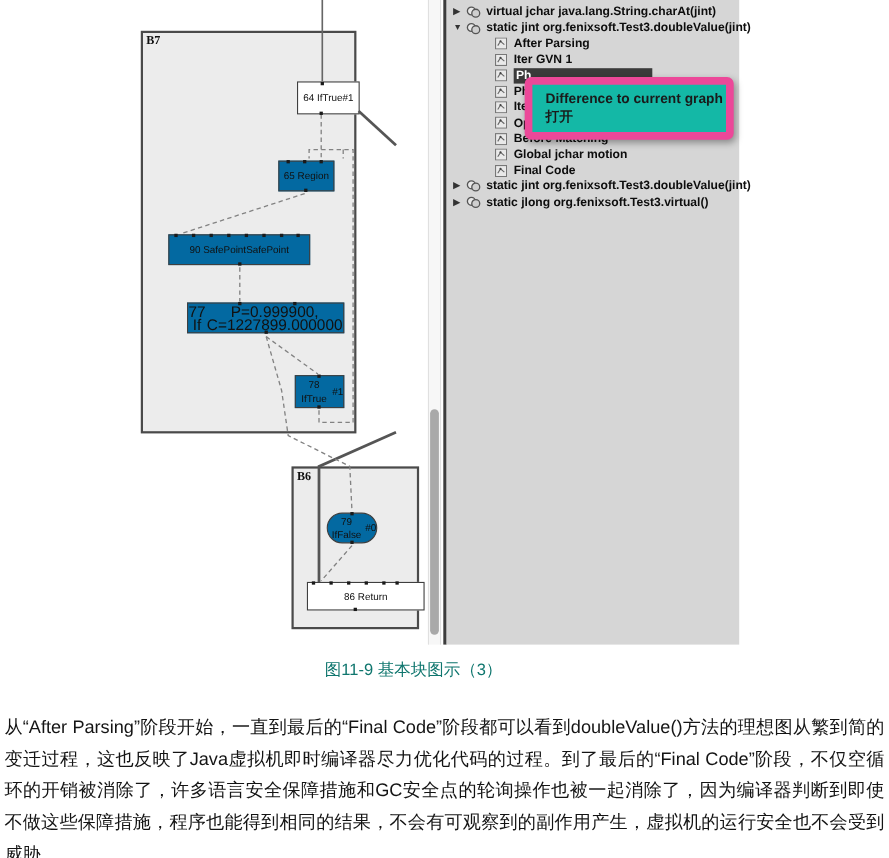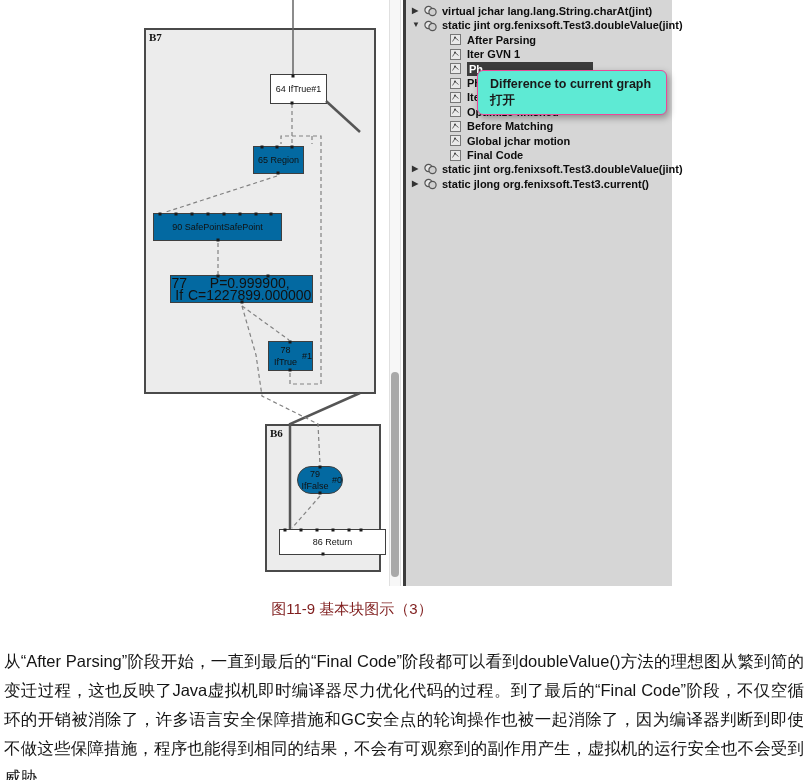--- a/index.html
+++ b/index.html
@@ -2,21 +2,21 @@
 <html><head>
 <meta charset="utf-8">
 <style>
   html,body{margin:0;padding:0;background:#fff;}
   .page{position:relative;width:808px;height:780px;background:#fff;overflow:hidden;
         font-family:"Liberation Sans",sans-serif;}
   
   .figure{position:absolute;left:0;top:0;width:672px;height:586px;background:#fff;}
   .frame{position:absolute;background:#ececec;border:2px solid #4a4a4a;box-sizing:border-box;}
   .frame .frame-label{position:absolute;left:3px;top:1px;font:bold 11px "Liberation Serif",serif;color:#111;}
-  .frame-b7{left:144px;top:28px;width:232px;height:366px;}
+  .frame-b7{left:128px;top:28px;width:196px;height:366px;}
   .frame-b6{left:265px;top:424px;width:116px;height:148px;}
   .node{position:absolute;box-sizing:border-box;border:1.5px solid #3f3f3f;
         display:flex;flex-direction:row;align-items:center;justify-content:center;
         font-size:9px;line-height:12px;color:#111;text-align:center;z-index:2;}
   .node.gray{background:#0369a1;} .node.white{background:#fff;}
   .n64{left:270px;top:74px;width:57px;height:30px;}
   .n65{left:253px;top:146px;width:51px;height:28px;}
   .n73{left:153px;top:213px;width:129px;height:28px;}
   .n77{left:170px;top:275px;width:143px;height:28px;font-size:14px;}
   .n78{left:268px;top:341px;width:45px;height:30px;}
@@ -33,26 +33,26 @@
               padding-top:4px;box-sizing:border-box;}
   .tree-row{display:flex;align-items:center;height:14.4px;line-height:14.4px;
             font-size:11px;font-weight:bold;color:#0d0d0d;white-space:nowrap;}
   .tree-row .expander{width:11px;margin-left:6px;font-size:8px;color:#333;flex:none;}
   .tree-row .m-icon{flex:none;width:15px;height:12px;margin-right:4px;}
   .tree-row.d1{padding-left:44px;}
   .tree-row .g-icon{flex:none;width:11px;height:11px;margin-right:6px;}
   .tree-row .lbl.sel{display:inline-block;width:124px;background:#3b3b3b;color:#fff;padding-left:2px;}
   
   .tooltip{position:absolute;left:477px;top:70px;width:190px;box-sizing:border-box;z-index:10;
-           background:#5eead4;border:1px solid #ec4899;border-radius:6px;
+           background:#14b8a6;border:7px solid #ec4899;border-radius:6px;
            box-shadow:2px 3px 7px rgba(0,0,0,.35);padding:5px 12px 6px;}
   .tooltip .tip-line{font-size:12.5px;font-weight:600;line-height:16px;color:#1a1a1a;white-space:nowrap;}
   
   .caption{position:absolute;left:0;top:600px;width:704px;text-align:center;
-           font-size:15px;color:#7f1d1d;}
+           font-size:15px;color:#0f766e;padding-left:24px;}
   .body-text{position:absolute;left:4px;top:630px;width:800px;
              font-size:16.5px;line-height:29px;color:#141414;text-align:justify;}
 </style>
 </head>
 <body>
 
 <div class="page">
 
   <div class="figure">
 
@@ -146,21 +146,21 @@
     </div>
     <div class="divider"></div>
 
     <div class="tree-panel">
         <div class="tree-row d0">
           <span class="expander">▶</span>
           <span class="m-icon"><svg width="15" height="12" viewBox="0 0 15 12">
               <circle cx="5.5" cy="5" r="3.6" fill="#e8e8e8" stroke="#555" stroke-width="1.2"></circle>
               <circle cx="9.5" cy="7" r="3.6" fill="#cfcfcf" stroke="#555" stroke-width="1.2"></circle>
             </svg></span>
-          <span class="lbl">virtual jchar lang.lang.String.charAt(jint)</span>
+          <span class="lbl">virtual jchar java.lang.String.charAt(jint)</span>
         </div>
         <div class="tree-row d0">
           <span class="expander">▼</span>
           <span class="m-icon"><svg width="15" height="12" viewBox="0 0 15 12">
               <circle cx="5.5" cy="5" r="3.6" fill="#e8e8e8" stroke="#555" stroke-width="1.2"></circle>
               <circle cx="9.5" cy="7" r="3.6" fill="#cfcfcf" stroke="#555" stroke-width="1.2"></circle>
             </svg></span>
           <span class="lbl">static jint org.fenixsoft.Test3.doubleValue(jint)</span>
         </div>
         <div class="tree-row d1">
@@ -242,21 +242,21 @@
               <circle cx="9.5" cy="7" r="3.6" fill="#cfcfcf" stroke="#555" stroke-width="1.2"></circle>
             </svg></span>
           <span class="lbl">static jint org.fenixsoft.Test3.doubleValue(jint)</span>
         </div>
         <div class="tree-row d0">
           <span class="expander">▶</span>
           <span class="m-icon"><svg width="15" height="12" viewBox="0 0 15 12">
               <circle cx="5.5" cy="5" r="3.6" fill="#e8e8e8" stroke="#555" stroke-width="1.2"></circle>
               <circle cx="9.5" cy="7" r="3.6" fill="#cfcfcf" stroke="#555" stroke-width="1.2"></circle>
             </svg></span>
-          <span class="lbl">static jlong org.fenixsoft.Test3.current()</span>
+          <span class="lbl">static jlong org.fenixsoft.Test3.virtual()</span>
         </div>
       </div>
 
     <div class="tooltip">
       <div class="tip-line">Difference to current graph</div>
       <div class="tip-line">打开</div>
     </div>
   </div>
 
   <div class="caption">图11-9 基本块图示（3）</div>

